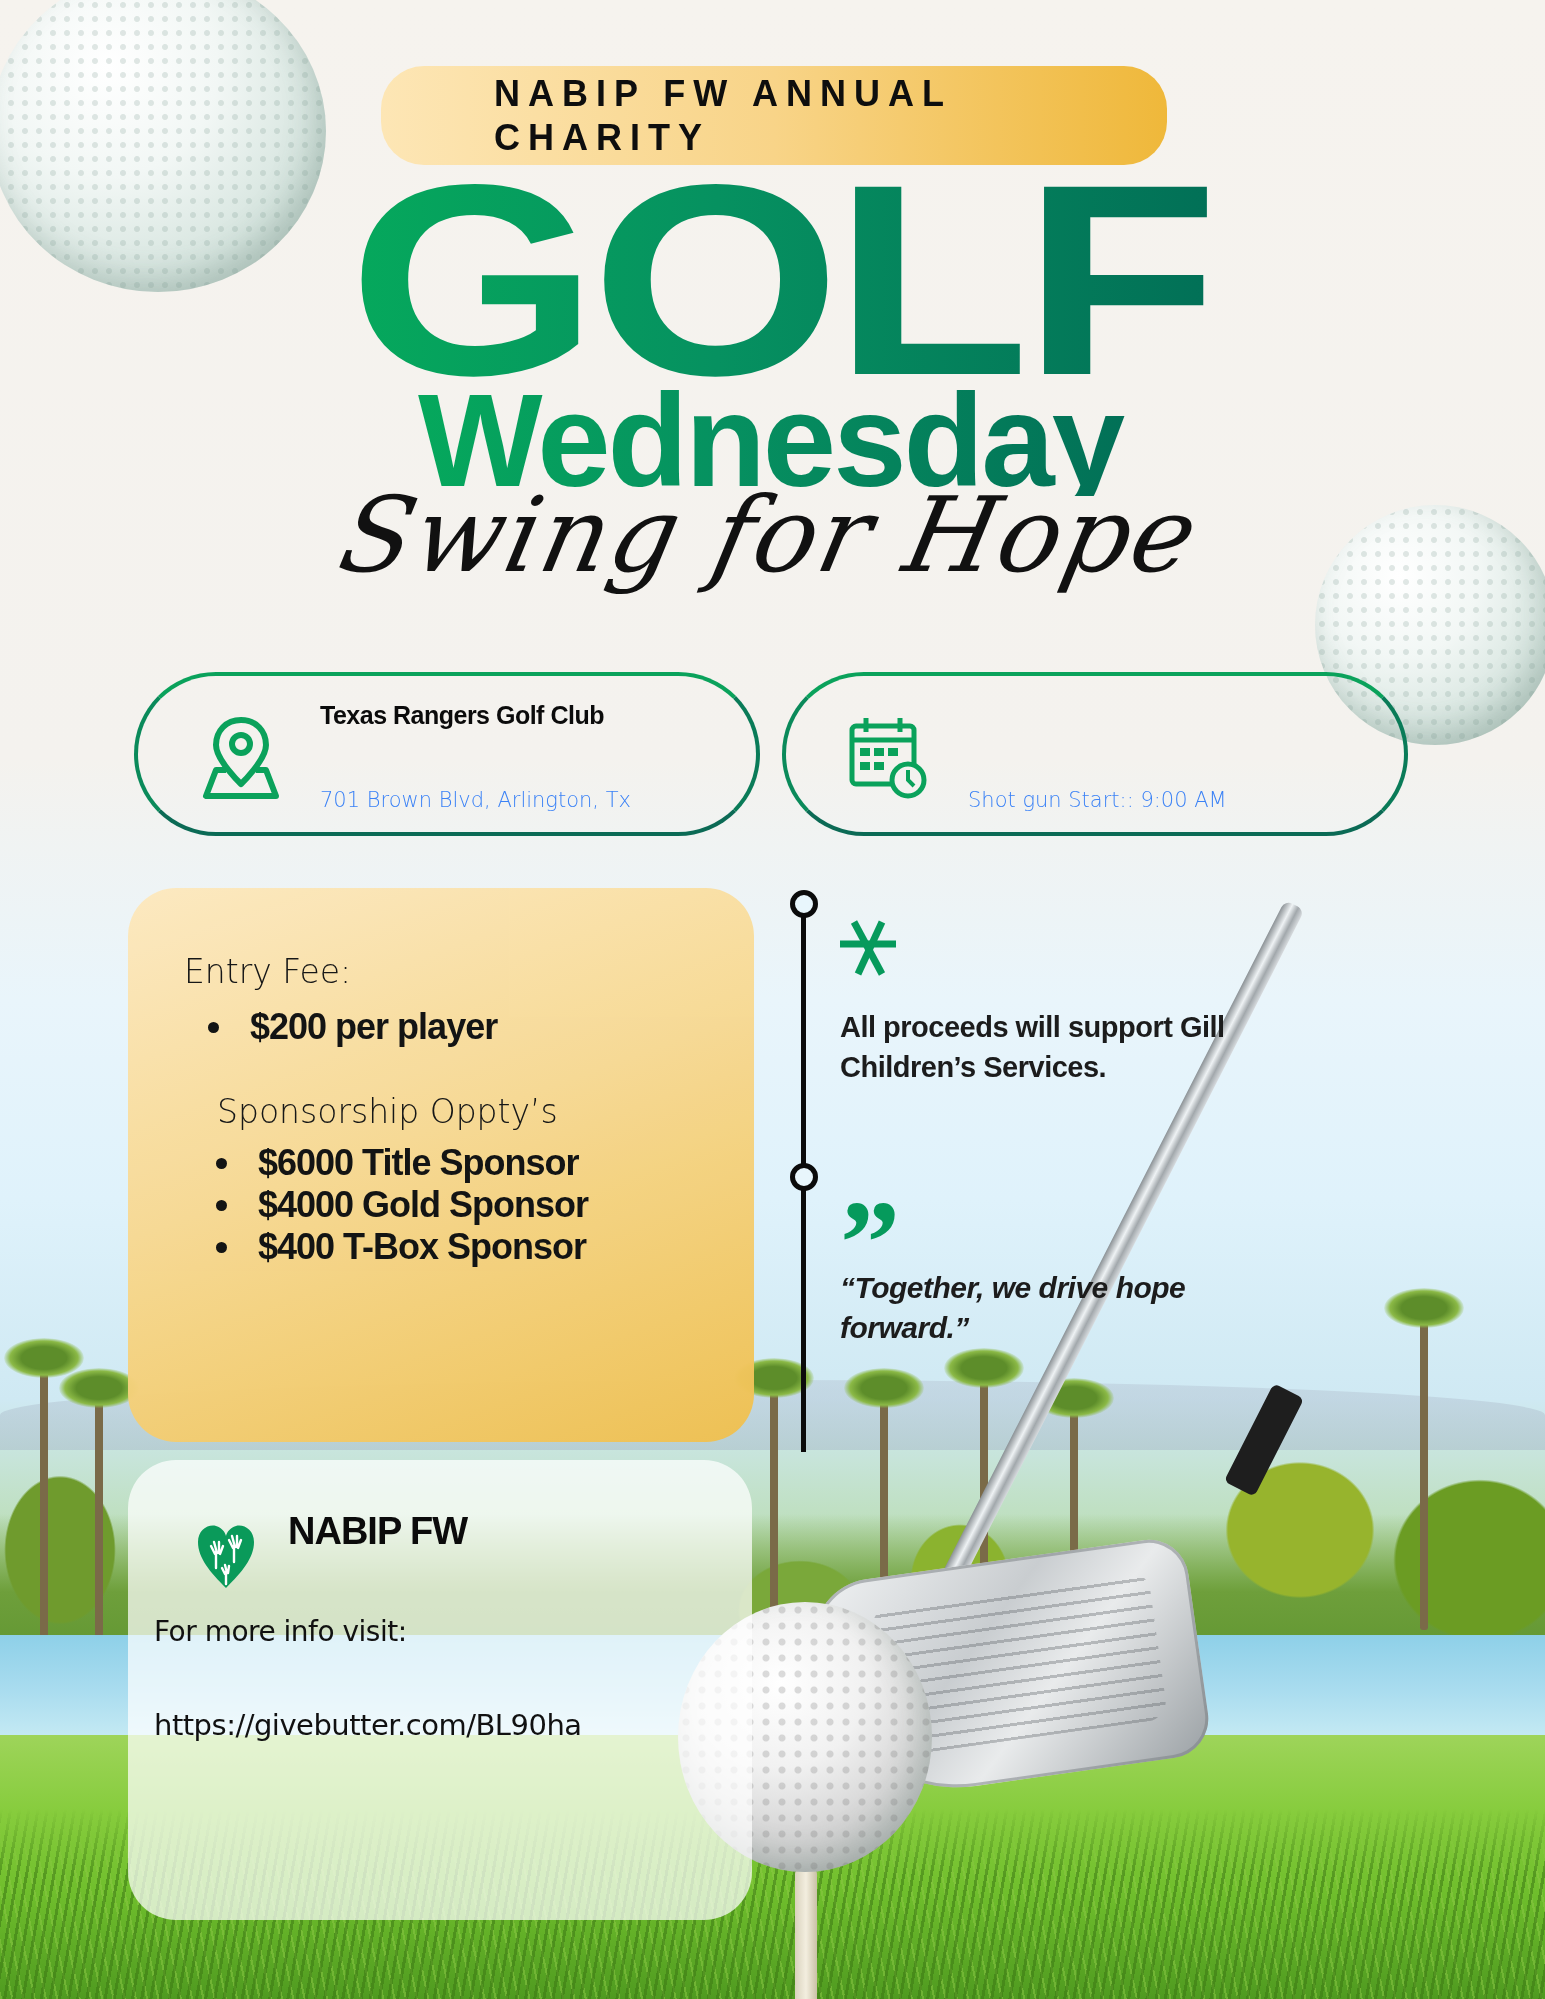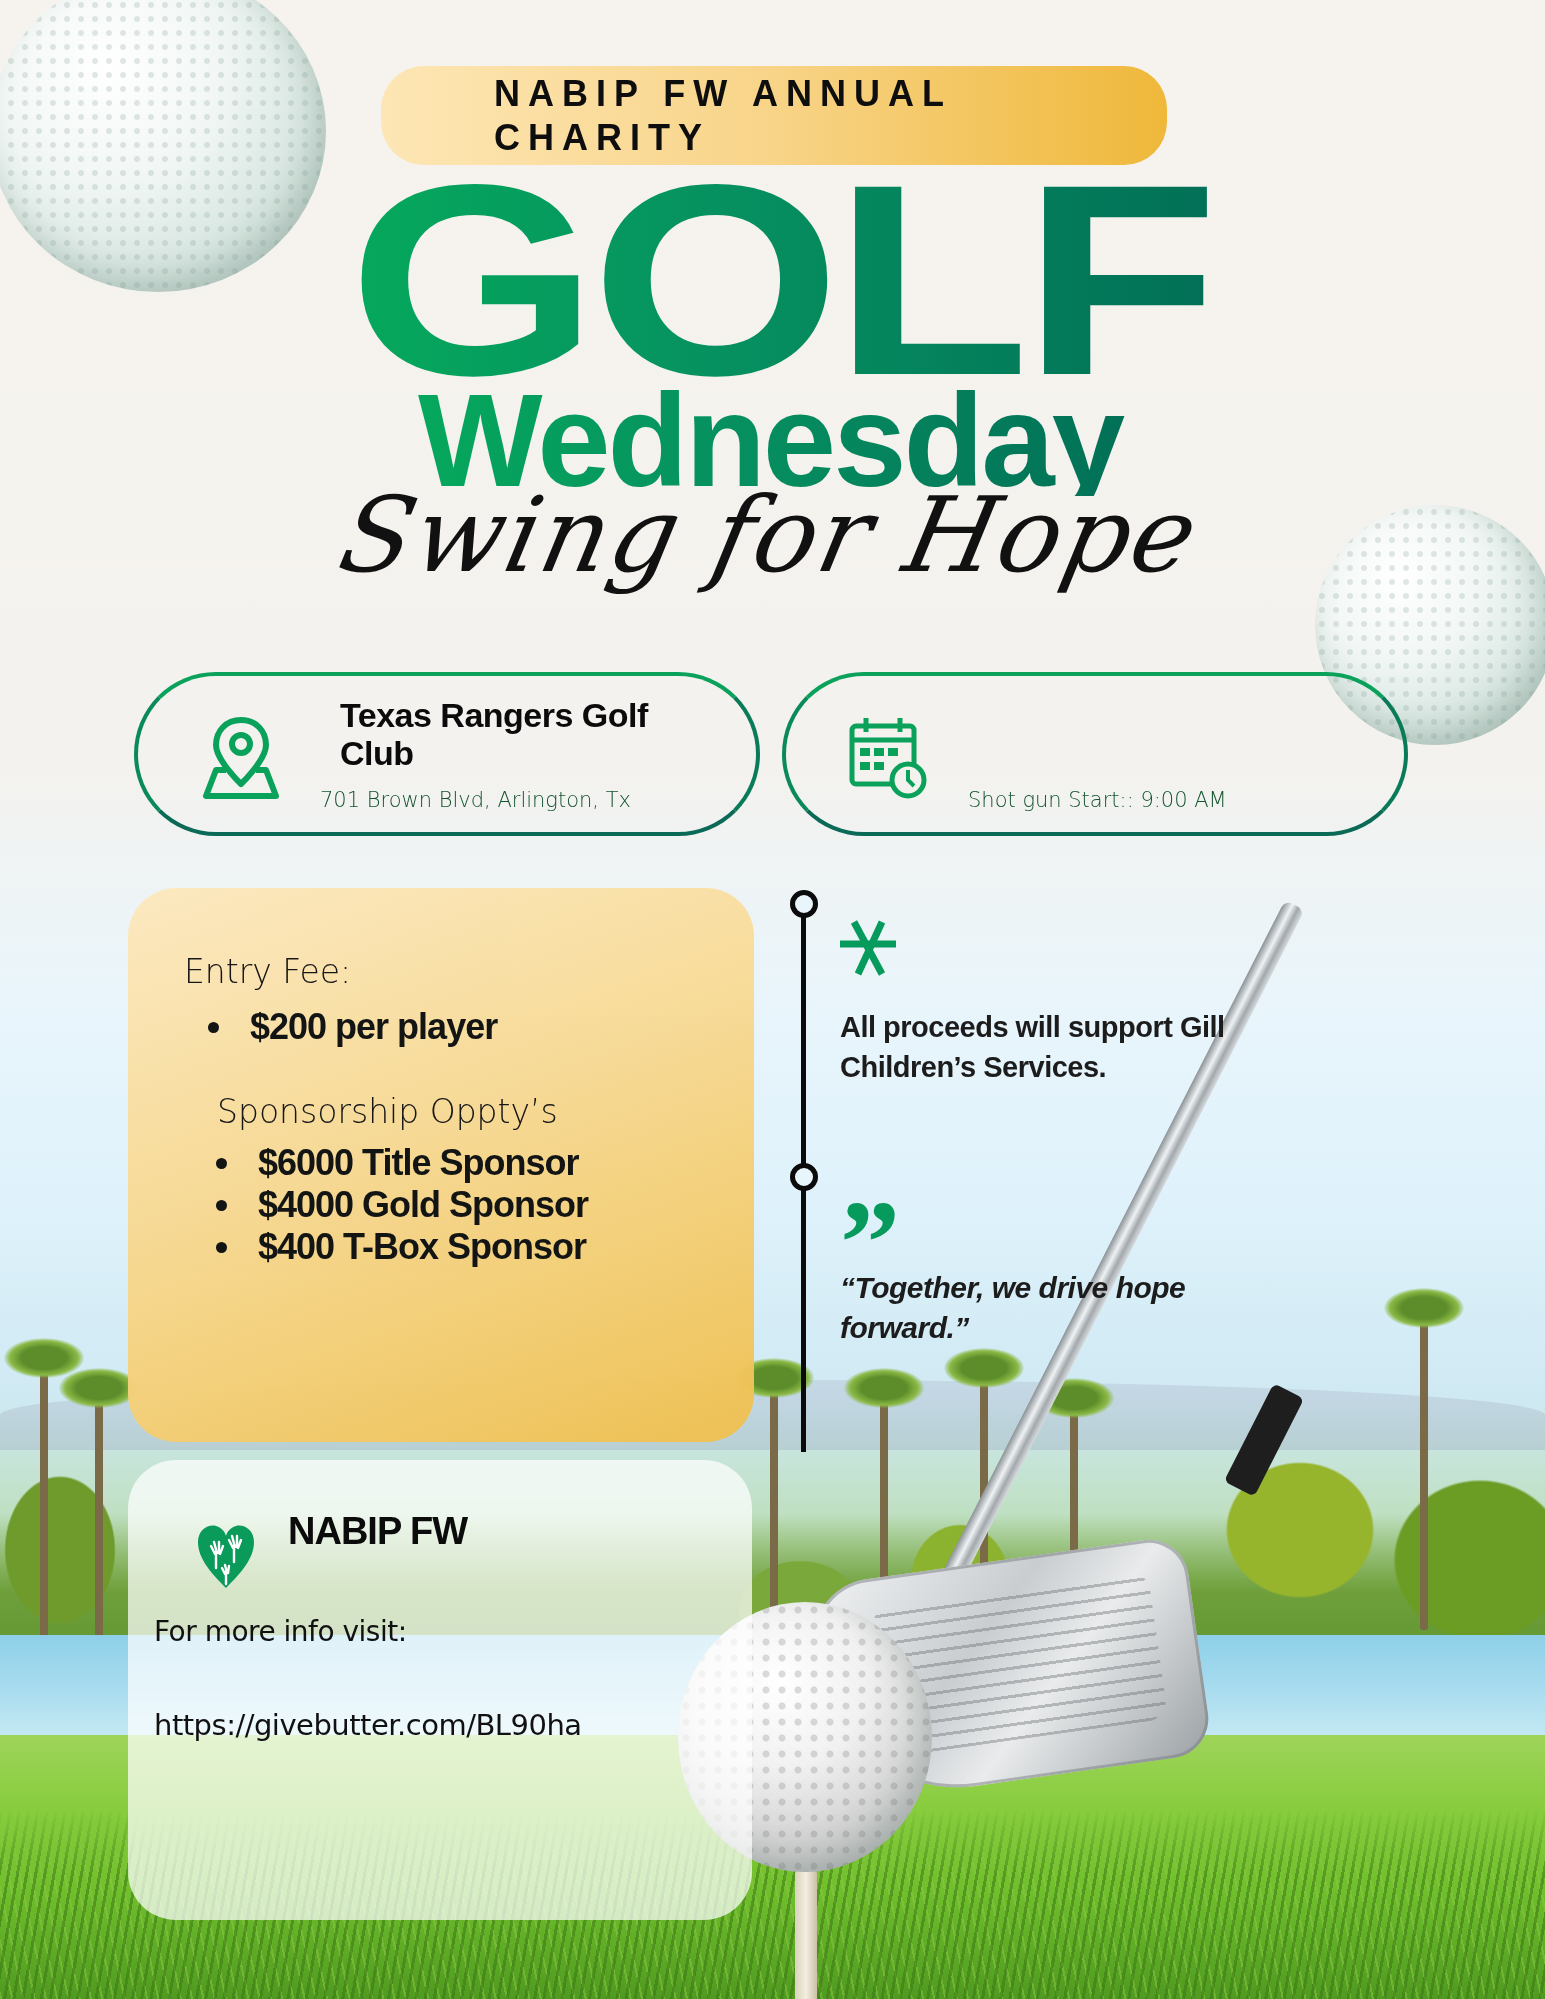--- a/index.html
+++ b/index.html
@@ -51,22 +51,22 @@
     transform: scaleX(1.18); transform-origin:center; }
   .tourn { position:absolute; left:250px; top:386px; width:1040px; height:110px; text-align:center;
     font-family:"Liberation Sans", sans-serif; font-weight:900; font-size:132px; line-height:110px; letter-spacing:-3px;
     background: linear-gradient(90deg, #05b55a 0%, #069160 45%, #006353 100%); -webkit-background-clip:text; background-clip:text; color:transparent; }
   .script { position:absolute; left:330px; top:470px; width:880px; text-align:center;
     font-family:"DejaVu Serif", serif; font-style:italic; font-weight:300; font-size:104px; line-height:130px; color:#111; letter-spacing:2px; transform: skewX(-12deg); }
 
   .pill { position:absolute; top:672px; height:164px; border-radius:82px; border:4px solid #0aa25b;
     border-bottom-color:#0b6a55; border-left-color:#0a8a5a; border-right-color:#0a7b58; box-sizing:border-box; }
   .pill .icon { position:absolute; left:58px; top:36px; width:90px; height:90px; }
-  .pill .title { position:absolute; left:182px; top:20px; font-family:"Liberation Sans", sans-serif; font-weight:700; font-size:34px; line-height:38px; color:#0b0b0b; letter-spacing:-.5px;margin-left:20px; }
-  .pill .sub { position:absolute; left:182px; top:112px; font-family:"DejaVu Sans", sans-serif; font-size:21px; color:#14532d; font-weight:300; }
+  .pill .title { position:absolute; left:182px; top:20px; font-family:"Liberation Sans", sans-serif; font-weight:700; font-size:25px; line-height:38px; color:#0b0b0b; letter-spacing:-.5px; }
+  .pill .sub { position:absolute; left:182px; top:112px; font-family:"DejaVu Sans", sans-serif; font-size:21px; color:#3b82f6; font-weight:300; }
 
   .fee-card { position:absolute; left:128px; top:888px; width:614px; height:554px; border-radius:48px;
     background: linear-gradient(160deg, #fde9c0 0%, #f7d992 45%, #efc050 100%); opacity:.97;padding-left:12px; }
   .fee-card .h { position:absolute; font-family:"DejaVu Sans", sans-serif; font-size:33px; color:#101010; font-weight:300; }
   .fee-card ul { position:absolute; margin:0; padding:0; list-style:none; }
   .fee-card li { font-family:"Liberation Sans", sans-serif; font-weight:700; font-size:36px; line-height:42px; color:#0d0d0d; letter-spacing:-1px; position:relative; padding-left:44px; }
   .fee-card li::before { content:""; position:absolute; left:2px; top:16px; width:11px; height:11px; border-radius:50%; background:#0d0d0d; }
 
   .info-card { position:absolute; left:128px; top:1460px; width:624px; height:460px; border-radius:48px;
     background: rgba(255,255,255,.72); }

